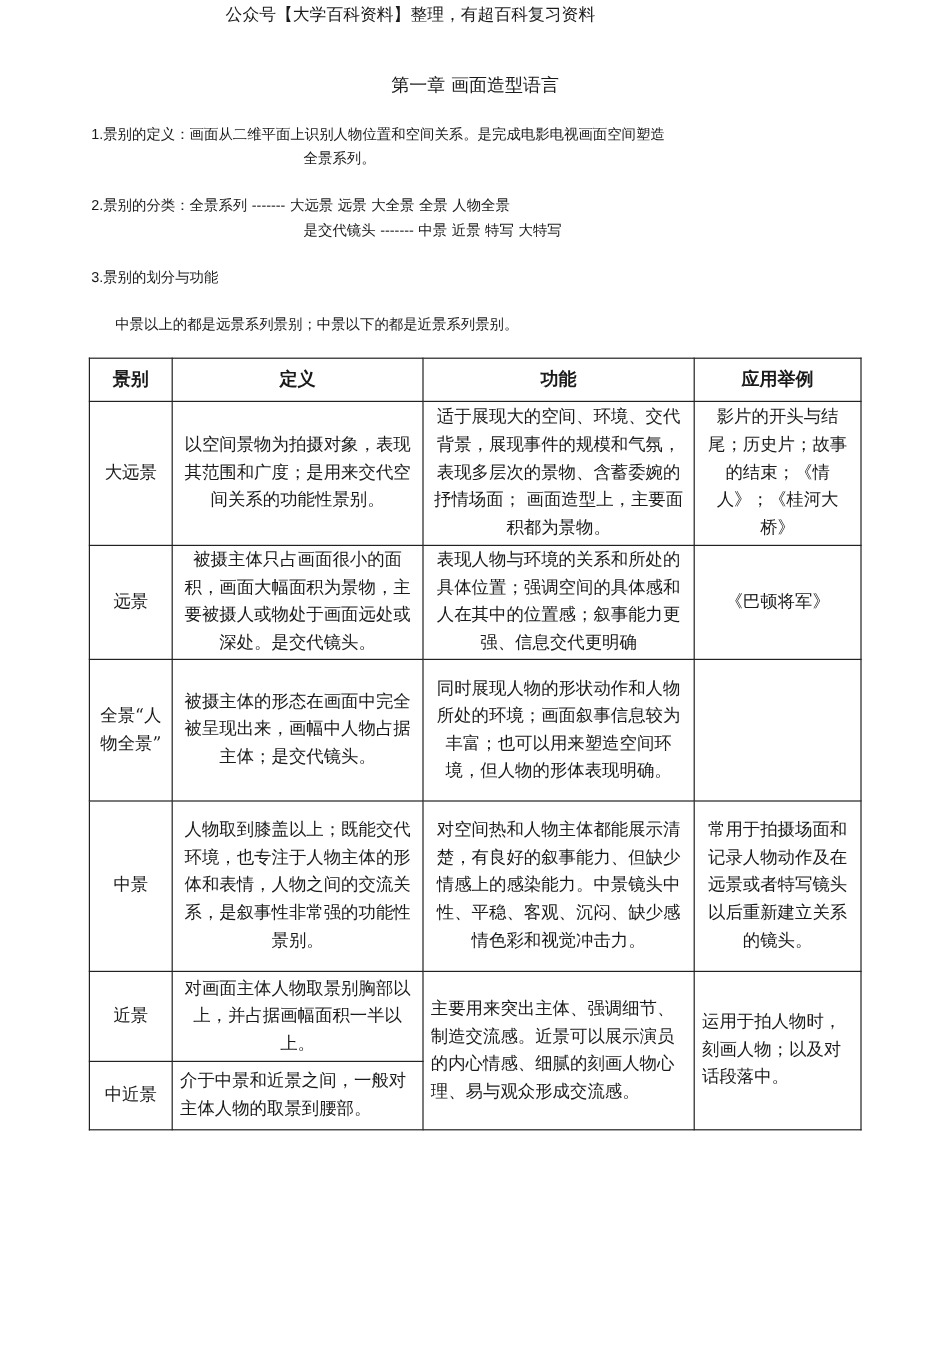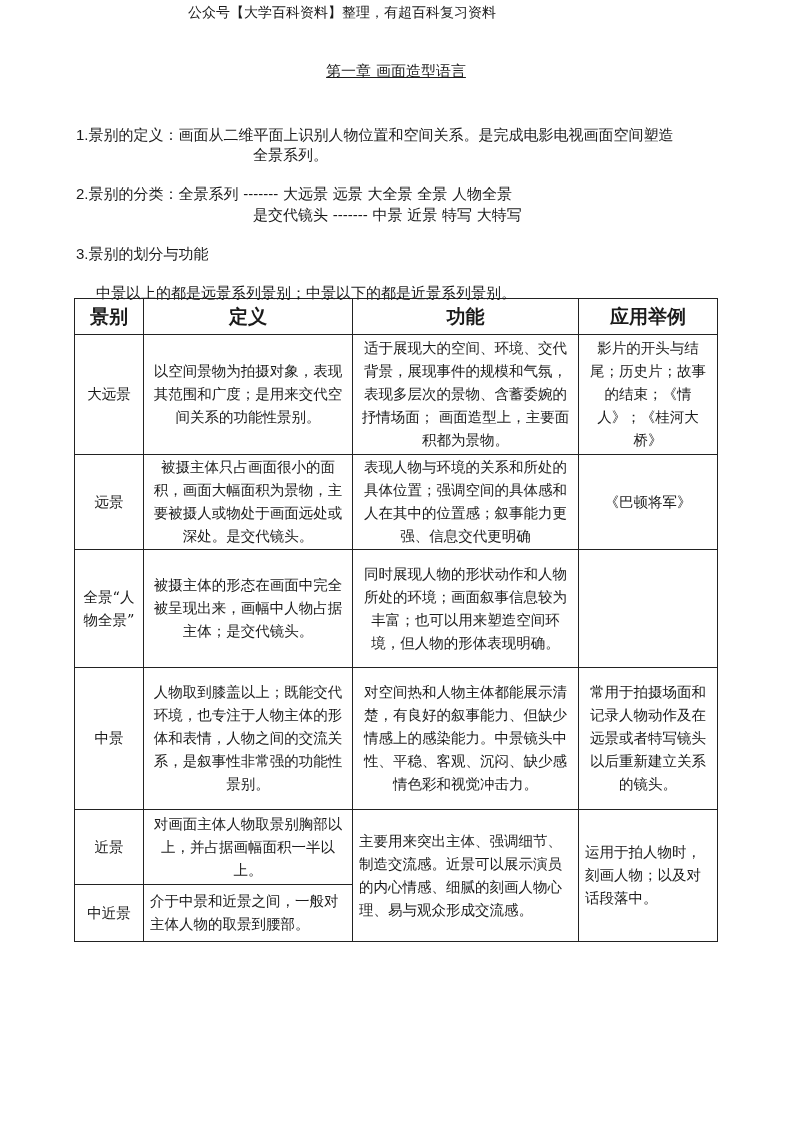--- a/index.html
+++ b/index.html
@@ -7,36 +7,36 @@
     width: 792px; height: 1122px; position: relative; overflow: hidden;
     font-family: "DejaVu Serif", "Liberation Serif", serif;
     color: #1a1a1a;
   }
   .header-note {
     position: absolute; top: 4px; left: 0; width: 684px;
     text-align: center; font-size: 14px; letter-spacing: 0px;
   }
   .chapter-title {
     position: absolute; top: 62px; left: 0; width: 792px;
-    text-align: center; font-size: 15px; text-decoration: underline;
+    text-align: center; font-size: 15px;
   }
-  .para { position: absolute; font-size: 15px; line-height: 22px; white-space: nowrap; margin-top: 23px; }
+  .para { position: absolute; font-size: 12px; line-height: 22px; white-space: nowrap; }
   .num { font-family: "Liberation Sans", sans-serif; }
   .dash { font-family: "Liberation Sans", sans-serif; letter-spacing: 0px; }
   table.shot-table {
     position: absolute; left: 74px; top: 298px;
     width: 643px; border-collapse: collapse; table-layout: fixed;
     font-size: 14.5px; line-height: 23px;
   }
   table.shot-table th, table.shot-table td {
     border: 1.5px solid #222; padding: 0 6px; vertical-align: middle;
   }
   table.shot-table th {
     font-family: "DejaVu Sans", "Liberation Sans", sans-serif;
-    font-weight: bold; font-size: 19px; height: 35px; text-align: center;
+    font-weight: bold; font-size: 15px; height: 35px; text-align: center;
   }
   td.c { text-align: center; }
   td.l { text-align: left; }
   td.top { vertical-align: top; padding-top: 6px; }
 </style>
 </head>
 <body>
 
 <div class="header-note">公众号【大学百科资料】整理，有超百科复习资料</div>
 

